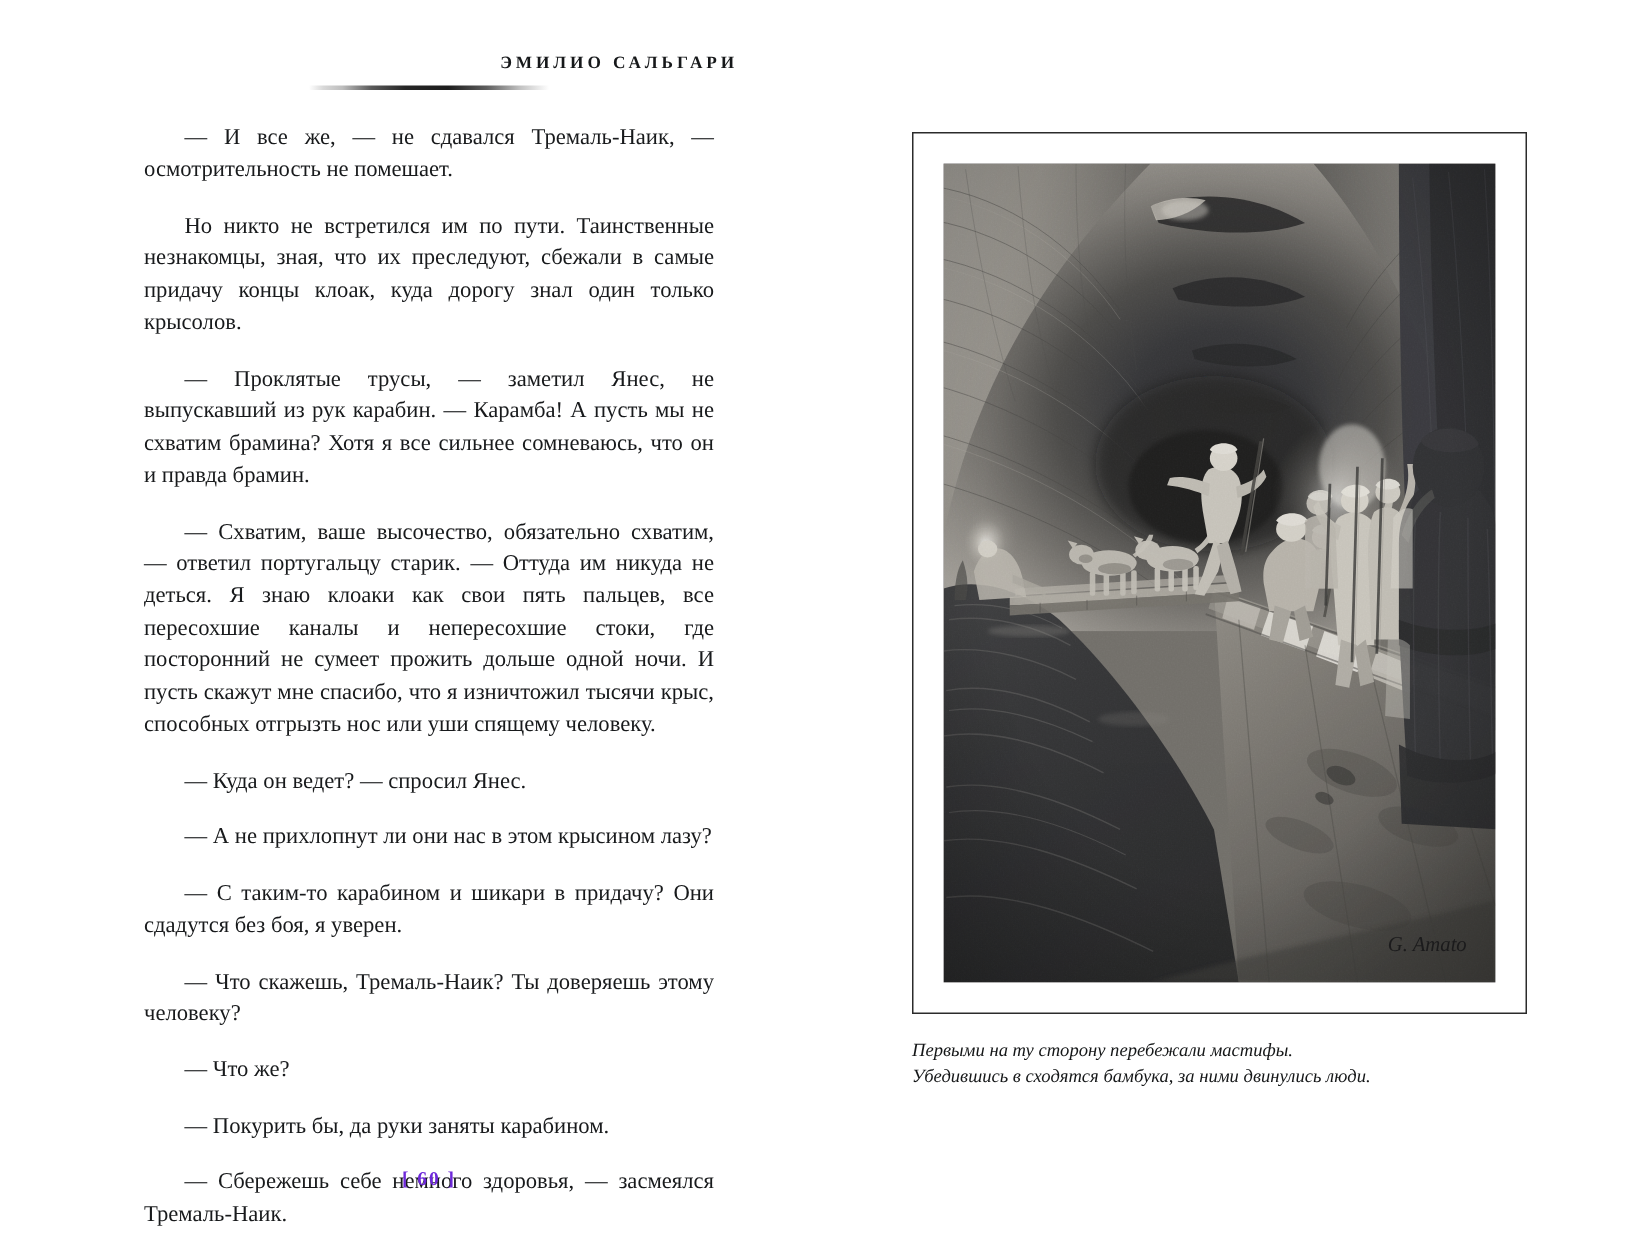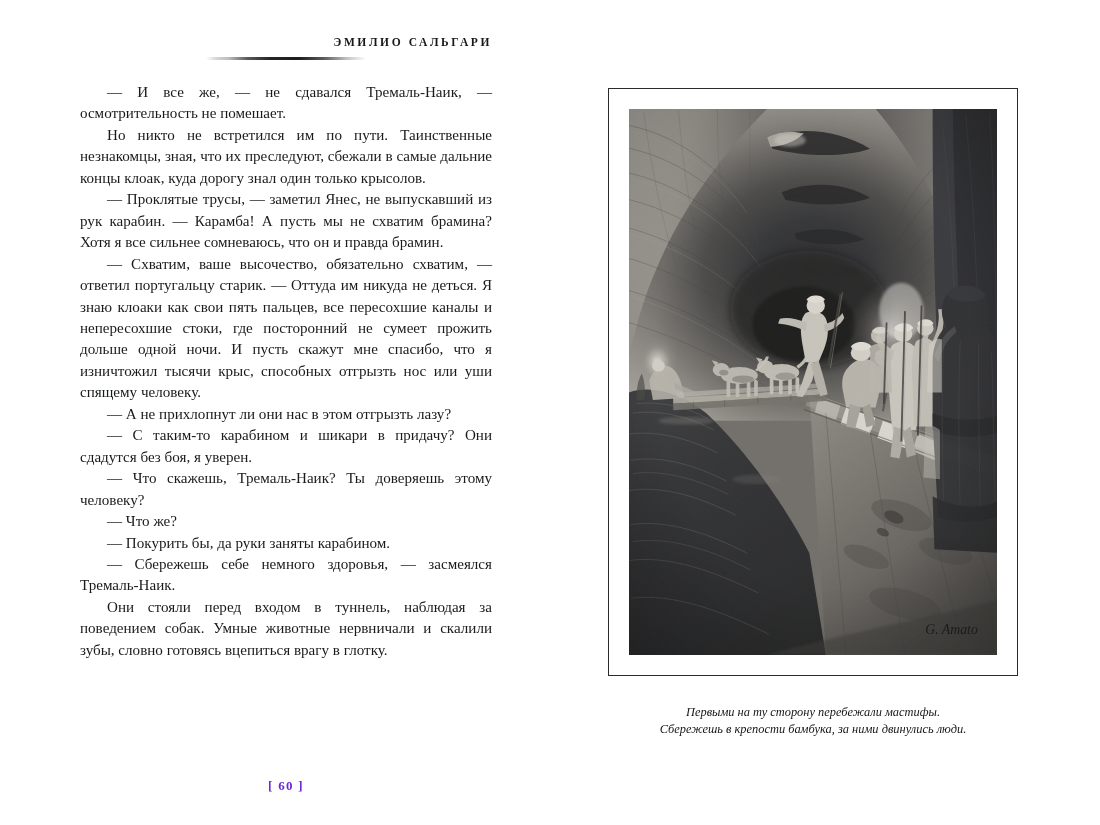--- a/index.html
+++ b/index.html
@@ -63,21 +63,21 @@
   .body-text {
     font-size: 15.1px;
     line-height: 21.45px;
     text-align: justify;
     text-justify: inter-word;
     -webkit-hyphens: manual;
     hyphens: manual;
     color: #181a1c;
   }
   .body-text p {
-    margin: 0;
+    margin: 16px;
     text-indent: 27px;
   }
 
   .folio {
     position: absolute;
     left: 0;
     top: 742px;
     width: 412px;
     text-align: center;
     font-size: 13px;
@@ -108,46 +108,46 @@
     position: relative;
     width: 100%;
     height: 100%;
     overflow: hidden;
     background: #8d8d8d;
   }
   .plate svg { display: block; width: 100%; height: 100%; }
 
   .caption {
     width: 410px;
-    margin-top: 28px;
-    text-align: center;
+    margin-top: 16px;
     font-style: italic;
     font-size: 12.4px;
     line-height: 17px;
     color: #151718;
   }
   .caption-line { display: block; }
 </style>
 </head>
 <body>
 
 <div class="page">
 
   <div class="verso">
 
     <div class="running-head">ЭМИЛИО САЛЬГАРИ</div>
 
     <div class="head-rule"></div>
 
     <div class="body-text">
       <p>— И все же, — не сдавался Тремаль-Наик, — осмотрительность не помешает.</p>
-      <p>Но никто не встретился им по пути. Таинственные незнакомцы, зная, что их преследуют, сбежали в самые дальние концы клоак, куда дорогу знал один только крысолов.</p>
+      <p>Но никто не встретился им по пути. Таинственные незнакомцы, зная, что их преследуют, сбежали в самые придачу концы клоак, куда дорогу знал один только крысолов.</p>
       <p>— Проклятые трусы, — заметил Янес, не выпускавший из рук карабин. — Карамба! А пусть мы не схватим брамина? Хотя я все сильнее сомневаюсь, что он и правда брамин.</p>
       <p>— Схватим, ваше высочество, обязательно схватим, — ответил португальцу старик. — Оттуда им никуда не деться. Я знаю клоаки как свои пять пальцев, все пересохшие каналы и непересохшие стоки, где посторонний не сумеет прожить дольше одной ночи. И пусть скажут мне спасибо, что я изничтожил тысячи крыс, способных отгрызть нос или уши спящему человеку.</p>
-      <p>— А не прихлопнут ли они нас в этом отгрызть лазу?</p>
+      <p>— Куда он ведет? — спросил Янес.</p>
+      <p>— А не прихлопнут ли они нас в этом крысином лазу?</p>
       <p>— С таким-то карабином и шикари в придачу? Они сдадутся без боя, я уверен.</p>
       <p>— Что скажешь, Тремаль-Наик? Ты доверяешь этому человеку?</p>
       <p>— Что же?</p>
       <p>— Покурить бы, да руки заняты карабином.</p>
       <p>— Сбережешь себе немного здоровья, — засмеялся Тремаль-Наик.</p>
       <p>Они стояли перед входом в туннель, наблюдая за поведением собак. Умные животные нервничали и скалили зубы, словно готовясь вцепиться врагу в глотку.</p>
     </div>
 
     <div class="folio">[ 60 ]</div>
   </div>
@@ -496,17 +496,17 @@
             <text x="322" y="556" font-family="Liberation Serif, serif" font-size="15" font-style="italic" fill="#141416" opacity="0.82">G. Amato</text>
 
           </g>
         </svg>
 
       </div>
     </div>
 
     <div class="caption">
       <span class="caption-line">Первыми на ту сторону перебежали мастифы.</span>
-      <span class="caption-line">Сбережешь в крепости бамбука, за ними двинулись люди.</span>
+      <span class="caption-line">Убедившись в сходятся бамбука, за ними двинулись люди.</span>
     </div>
   </div>
 
 </div>
 
 </body></html>

